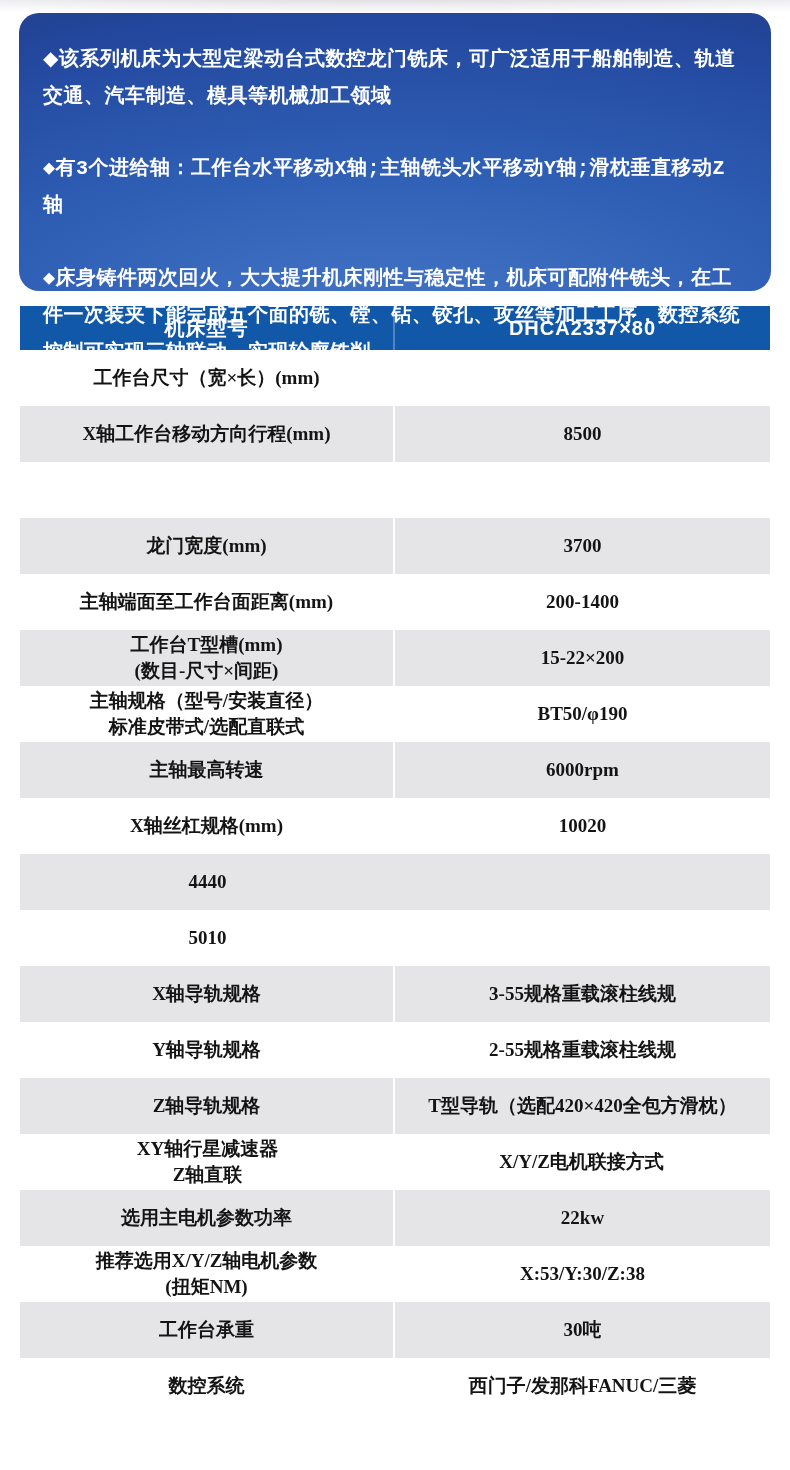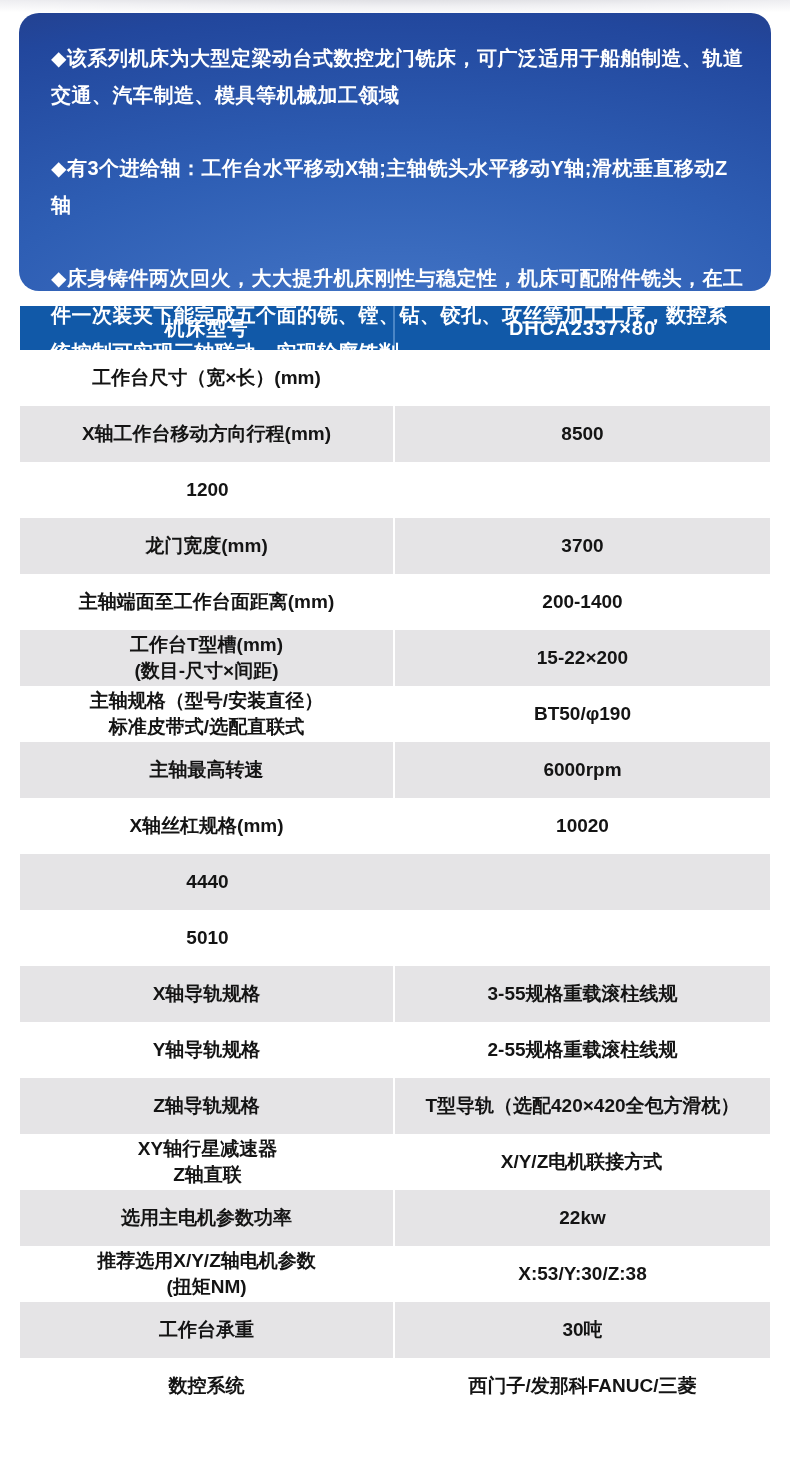--- a/index.html
+++ b/index.html
@@ -19,30 +19,30 @@
 
   
   .intro-card {
     position: relative;
     margin: 0 19px;
     width: 752px;
     height: 278px;
     border-radius: 20px;
     background: radial-gradient(145% 165% at 50% 118%, #4678c8 0%, #2e5eb4 40%, #22479d 72%, #273370 100%);
     color: #ffffff;
-    padding: 27px 26px 0 32px;
+    padding: 27px 26px 0 24px;
   }
   .intro-card p {
     font-size: 20px;
     font-weight: 700;
     line-height: 37px;
     letter-spacing: 0.5px;
     white-space: pre-line;
   }
-  .intro-card p + p { margin-top: 36px; }
+  .intro-card p + p { margin-top: 36px; font-family: Liberation Mono, monospace; }
 
   
   .spec-table {
     margin: 15px 20px 0 20px;
     width: 750px;
   }
   .spec-header {
     display: grid;
     grid-template-columns: 1fr 1fr;
     height: 44px;
@@ -69,20 +69,21 @@
   .spec-row .cell {
     display: flex;
     flex-direction: column;
     align-items: center;
     justify-content: center;
     text-align: center;
     font-size: 19px;
     color: #141414;
     line-height: 26px;
     white-space: pre-line;
+    font-family: Liberation Serif, serif;
   }
   .spec-row .cell.label { font-weight: 700; border-right: 2px solid #ffffff; }
   .spec-row .cell.value { font-weight: 600; }
 </style>
 </head>
 <body>
 
 <div class="top-shade"></div>
 
 <div class="intro-card">
@@ -101,21 +102,20 @@
     <div class="cell label">工作台尺寸（宽×长）(mm)</div>
   </div>
 
   <div class="spec-row">
     <div class="cell label">X轴工作台移动方向行程(mm)</div>
     <div class="cell value">8500</div>
   </div>
 
 
   <div class="spec-row">
-    <div class="cell value">1200</div>
   </div>
 
   <div class="spec-row">
     <div class="cell label">龙门宽度(mm)</div>
     <div class="cell value">3700</div>
   </div>
 
   <div class="spec-row">
     <div class="cell label">主轴端面至工作台面距离(mm)</div>
     <div class="cell value">200-1400</div>

